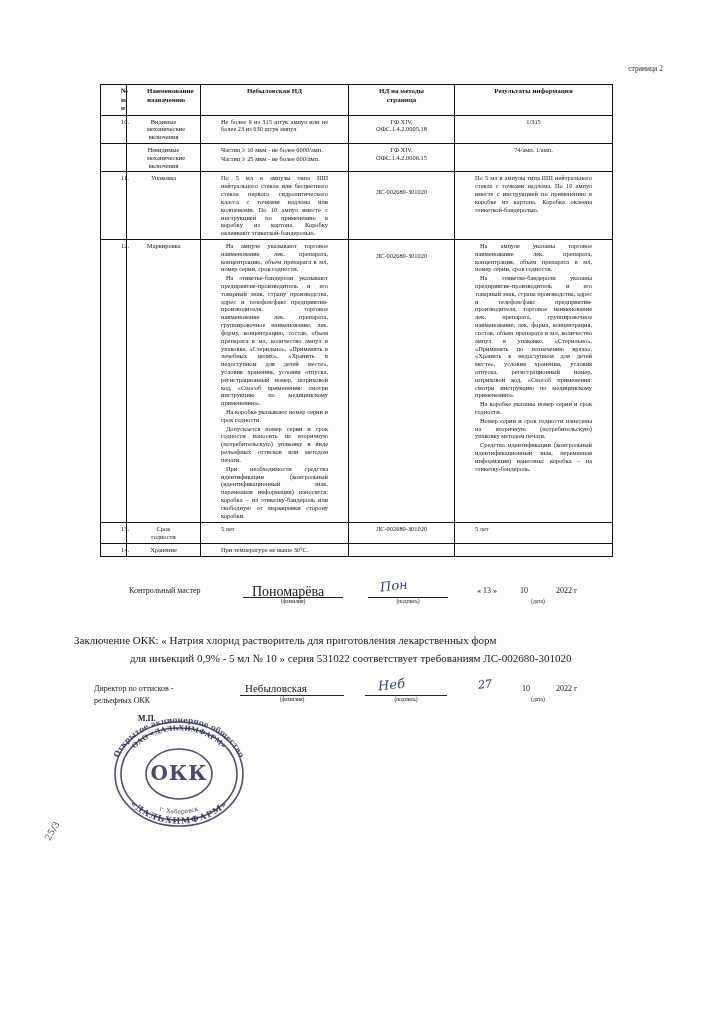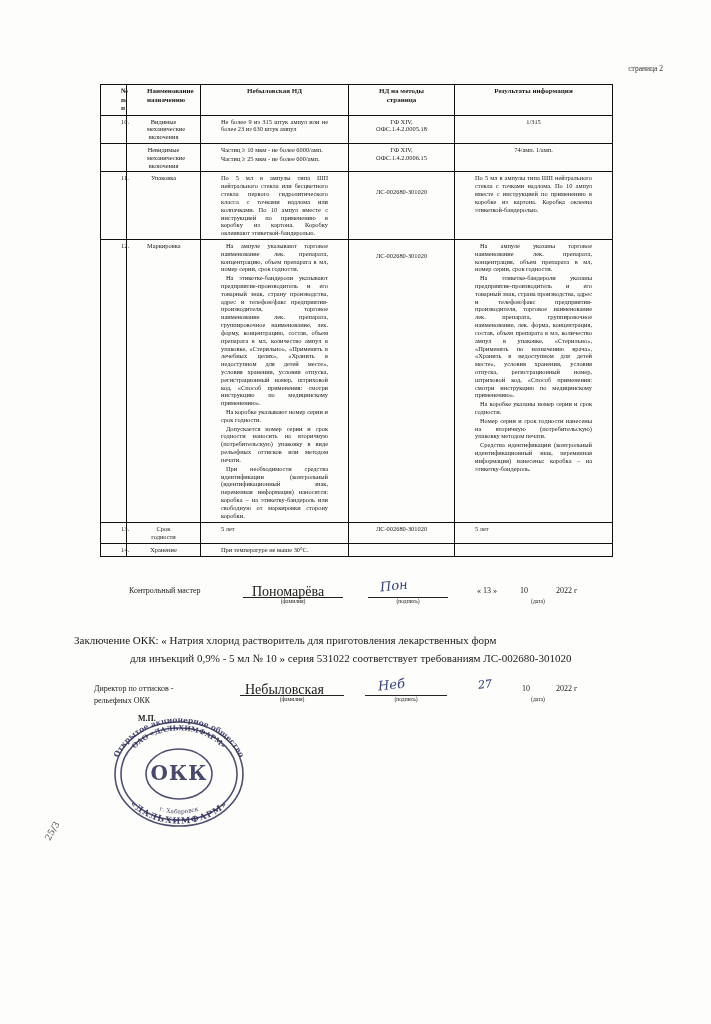--- a/index.html
+++ b/index.html
@@ -234,21 +234,21 @@
     <div class="label" style="left:520px; top:586px;">10</div>
     <div class="label" style="left:556px; top:586px;">2022 г</div>
     <div class="sublabel" style="left:508px; top:598px; width:60px;">(дата)</div>
 
     <div class="concl" style="left:74px; top:632px; width:580px;">Заключение ОКК:  « Натрия хлорид растворитель для приготовления лекарственных форм</div>
     <div class="concl" style="left:130px; top:650px; width:540px;">для инъекций  0,9% - 5 мл № 10 »  серия 531022  соответствует  требованиям  ЛС-002680-301020</div>
 
     <div class="label" style="left:94px; top:684px;">Директор по оттисков -</div>
     <div class="label" style="left:94px; top:696px;">рельефных ОКК</div>
 
-    <div class="label" style="left:245px; top:682px; font-size:14px;">Небыловская</div>
+    <div class="label" style="left:245px; top:682px; font-size:11px;">Небыловская</div>
     <div class="line" style="left:240px; top:695px; width:104px;"></div>
     <div class="sublabel" style="left:240px; top:696px; width:104px;">(фамилия)</div>
 
     <div class="handwriting" style="left:378px; top:677px;">Неб</div>
     <div class="line" style="left:365px; top:695px; width:82px;"></div>
     <div class="sublabel" style="left:365px; top:696px; width:82px;">(подпись)</div>
 
     <div class="hand-date" style="left:478px; top:678px;">27</div>
     <div class="label" style="left:522px; top:684px;">10</div>
     <div class="label" style="left:556px; top:684px;">2022 г</div>

